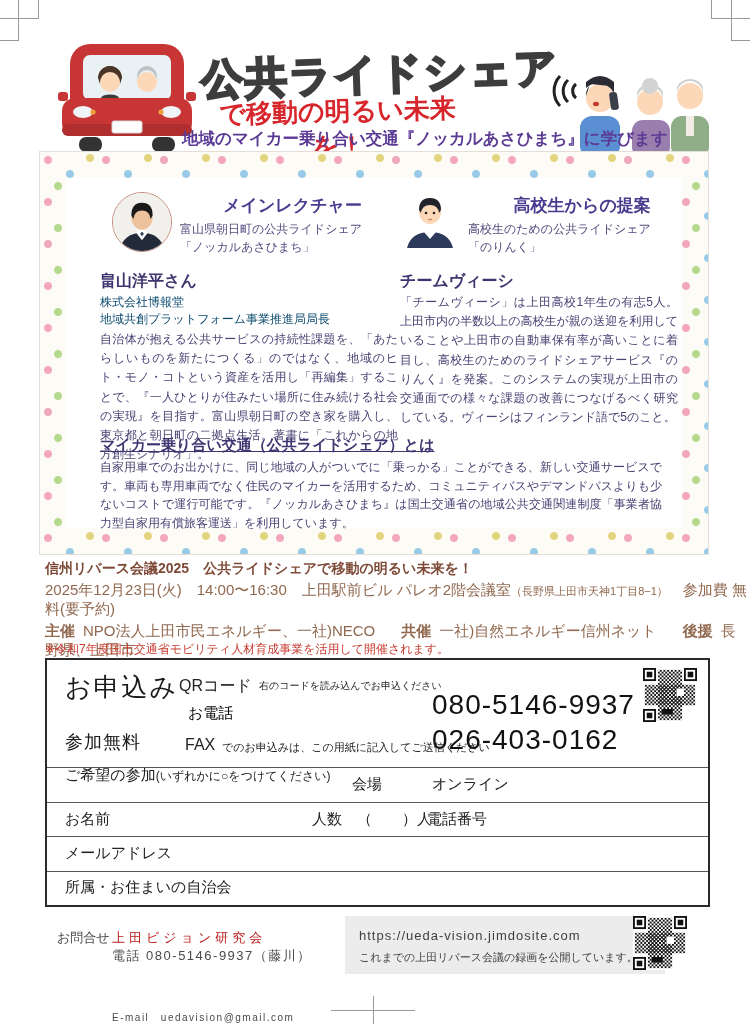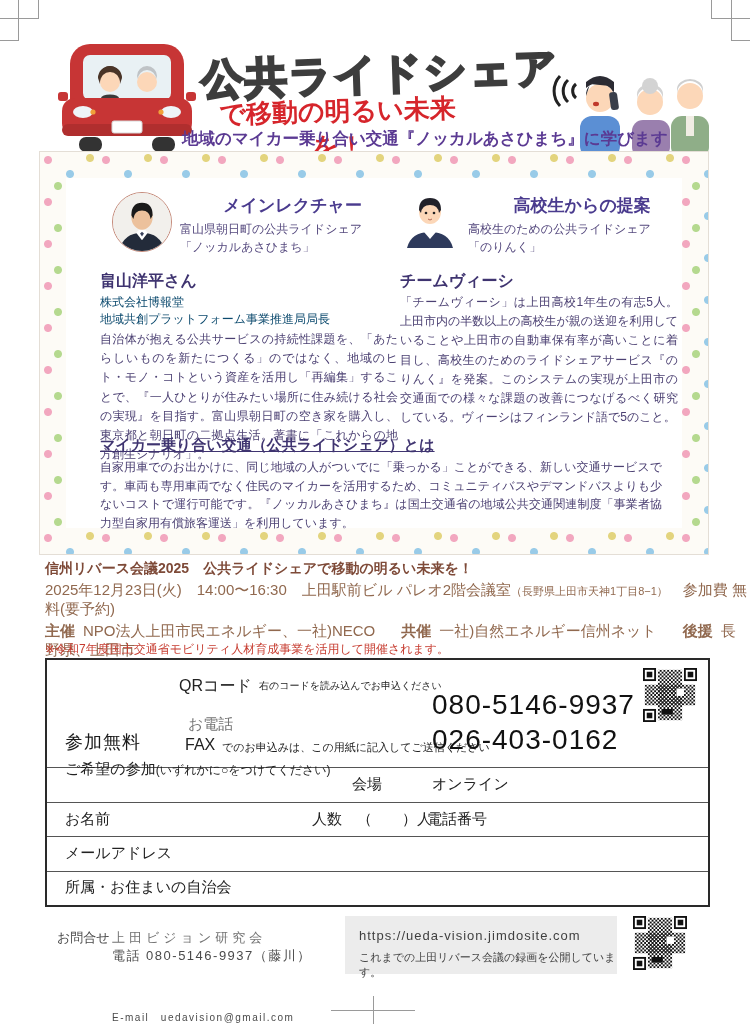--- a/index.html
+++ b/index.html
@@ -55,35 +55,35 @@
   .ev4 .gap{margin-left:26px;}
   .ev5{left:45px;top:641px;font-size:12px;color:#c63b2f;}
 
   
   .apply-box{left:45px;top:658px;width:661px;height:245px;border:2px solid #2a2a2a;background:#fff;}
   .apply-box .line{position:absolute;left:0;width:100%;height:1px;background:#555;}
   .a-title{left:18px;top:10px;font-size:26px;color:#1a1a1a;letter-spacing:2px;}
   .a-free{left:18px;top:70px;font-size:18px;color:#1a1a1a;letter-spacing:1px;}
   .a-qr-label{left:132px;top:16px;font-size:16px;color:#222;}
   .a-qr-desc{left:212px;top:19px;font-size:10px;color:#222;}
-  .a-tel-label{left:141px;top:44px;font-size:15px;color:#737373;margin-top:11px;}
+  .a-tel-label{left:141px;top:44px;font-size:15px;color:#000000;}
   .a-tel-num{left:385px;top:29px;font-size:28px;color:#111;letter-spacing:1px;}
   .a-tel-person{font-size:12px;letter-spacing:0;}
   .a-fax-label{left:138px;top:76px;font-size:16px;color:#222;}
   .a-fax-desc{left:175px;top:80px;font-size:11px;color:#222;}
   .a-fax-num{left:385px;top:64px;font-size:28px;color:#111;letter-spacing:1px;}
   .f-row-label{font-size:15px;color:#222;}
   .f-note{font-size:12px;}
 
   
   .ft-label{left:57px;top:929px;font-size:13px;color:#4a4a4a;}
-  .ft-org{left:112px;top:929px;font-size:13px;color:#737373;letter-spacing:4px;text-align:center;}
+  .ft-org{left:112px;top:929px;font-size:13px;color:#b91c1c;letter-spacing:4px;text-align:center;}
   .ft-tel{left:112px;top:947px;font-size:13px;color:#4a4a4a;letter-spacing:1.5px;}
   .ft-mail{left:112px;top:1011px;font-size:10px;color:#4a4a4a;letter-spacing:1.5px;}
-  .ft-box{left:345px;top:916px;width:272px;height:58px;background:#ececec;}
+  .ft-box{left:345px;top:916px;width:320px;height:58px;background:#ececec;}
   .ft-url{position:absolute;left:14px;top:12px;font-size:13px;color:#3f3f3f;letter-spacing:1px;}
   .ft-url-desc{position:absolute;left:14px;top:34px;font-size:11px;color:#3f3f3f;}
 </style>
 </head>
 <body>
 
 <div class="page">
 
   <div class="trim trim-tl-a"></div>
   <div class="trim trim-tl-b"></div>
@@ -188,20 +188,21 @@
   <div class="abs ev1">信州リバース会議2025　公共ライドシェアで移動の明るい未来を！</div>
   <div class="abs ev2 ev">
     <span>2025年12月23日(火)　14:00〜16:30　上田駅前ビル パレオ2階会議室</span><span class="addr">（長野県上田市天神1丁目8−1）</span><span>　参加費 無料(要予約)</span>
   </div>
   <div class="abs ev4 ev">
     <b>主催</b><span>NPO法人上田市民エネルギー、一社)NECO</span><b class="gap">共催</b><span>一社)自然エネルギー信州ネット</span><b class="gap">後援</b><span>長野県、上田市</span>
   </div>
   <div class="abs ev5">※令和7年度国土交通省モビリティ人材育成事業を活用して開催されます。</div>
 
   <div class="abs apply-box">
+    <div class="abs a-title">お申込み</div>
     <div class="abs a-free">参加無料</div>
     <div class="abs a-qr-label">QRコード</div>
     <div class="abs a-qr-desc">右のコードを読み込んでお申込ください</div>
     <div class="abs a-tel-label">お電話</div>
     <div class="abs a-tel-num"><span>080-5146-9937</span> <span class="a-tel-person">（藤川）</span></div>
     <div class="abs a-fax-label">FAX</div>
     <div class="abs a-fax-desc">でのお申込みは、この用紙に記入してご送信ください</div>
     <div class="abs a-fax-num">026-403-0162</div>
 
     <svg class="abs" style="left:596px;top:8px;" width="54" height="54" viewBox="0 0 29 29">
@@ -225,21 +226,21 @@
       <rect x="0" y="22" width="7" height="7" fill="#111"></rect>
         <rect x="1" y="23" width="5" height="5" fill="#fff"></rect>
         <rect x="2" y="24" width="3" height="3" fill="#111"></rect>
     </svg>
 
     <div class="line" style="top:107px;"></div>
     <div class="line" style="top:142px;"></div>
     <div class="line" style="top:176px;"></div>
     <div class="line" style="top:211px;"></div>
 
-    <div class="abs f-row-label" style="left:18px;top:100px;"><span>ご希望の参加</span><span class="f-note">(いずれかに○をつけてください)</span></div>
+    <div class="abs f-row-label" style="left:18px;top:106px;"><span>ご希望の参加</span><span class="f-note">(いずれかに○をつけてください)</span></div>
     <div class="abs f-row-label" style="left:305px;top:115px;">会場</div>
     <div class="abs f-row-label" style="left:385px;top:115px;">オンライン</div>
 
     <div class="abs f-row-label" style="left:18px;top:150px;">お名前</div>
     <div class="abs f-row-label" style="left:265px;top:150px;">人数　（　　）人</div>
     <div class="abs f-row-label" style="left:380px;top:150px;">電話番号</div>
 
     <div class="abs f-row-label" style="left:18px;top:184px;">メールアドレス</div>
     <div class="abs f-row-label" style="left:18px;top:218px;">所属・お住まいの自治会</div>
   </div>

